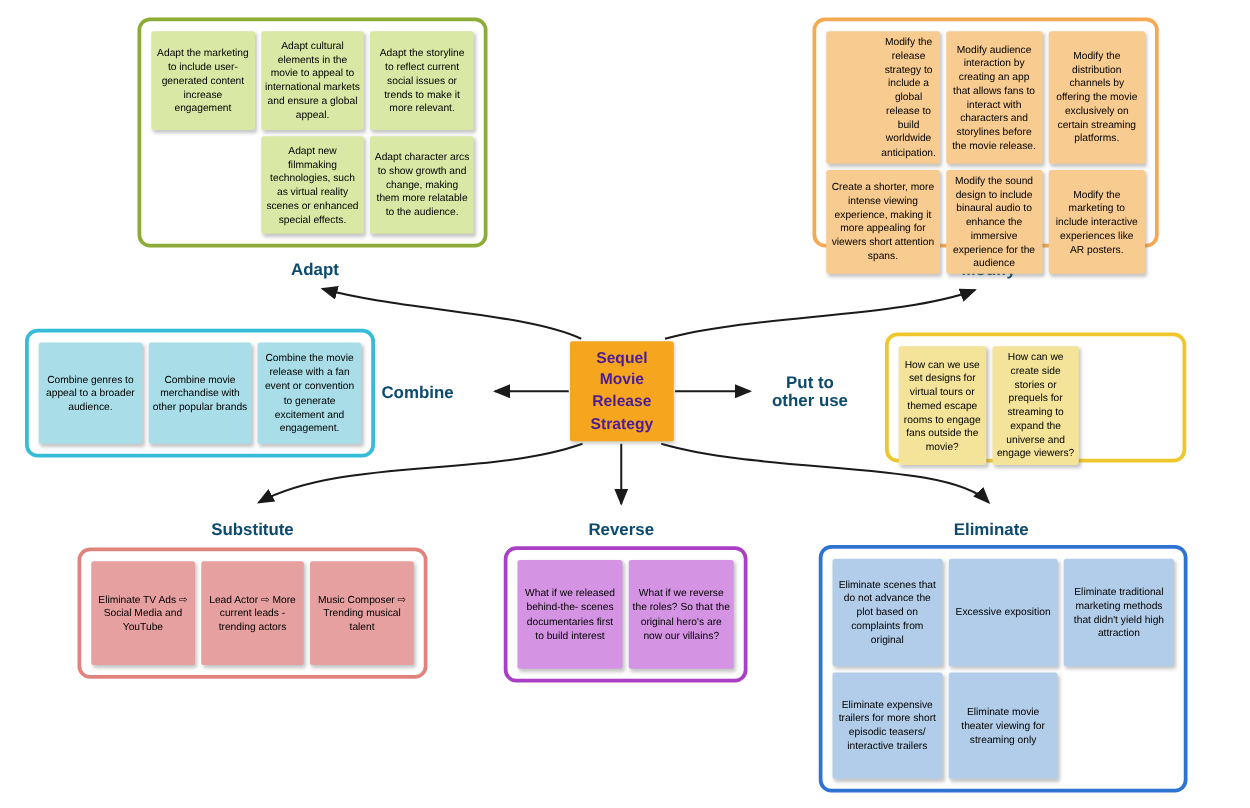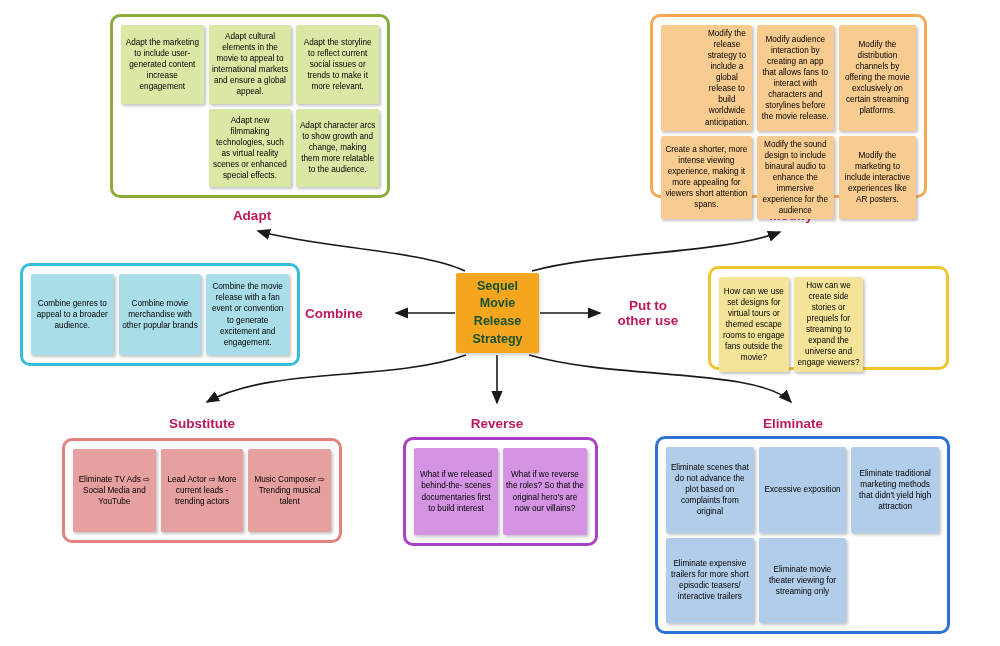--- a/index.html
+++ b/index.html
@@ -14,27 +14,27 @@
     display:grid;grid-template-columns:repeat(3,1fr);grid-auto-rows:1fr;
     gap:5px;padding:8px;box-sizing:border-box;
   }
   .note{
     border-radius:2px;display:flex;align-items:center;justify-content:center;
     text-align:center;font-size:8.2px;line-height:1.35;color:#000;padding:3px;
     box-shadow:1.5px 2px 3px rgba(110,110,110,.4);box-sizing:border-box;
   }
   .branch-label{
     position:absolute;transform:translateX(-50%);
-    font-size:13.5px;font-weight:700;color:#be185d;white-space:nowrap;
+    font-size:13.5px;font-weight:700;color:#0c4a6e;white-space:nowrap;
   }
   .central{
     position:absolute;left:456px;top:273px;width:83px;height:80px;
     background:#F6A51F;border-radius:2px;
     display:flex;flex-direction:column;align-items:center;justify-content:center;
-    font-weight:700;font-size:12.5px;line-height:1.42;color:#14532d;text-align:center;
+    font-weight:700;font-size:12.5px;line-height:1.42;color:#4c1d95;text-align:center;
     box-shadow:1px 2px 3px rgba(120,120,120,.35);
   }
   
   .g-adapt{left:110px;top:14px;width:280px;height:184px;}
   .g-adapt .note:nth-child(4){grid-column:2;}
   .g-modify{left:650px;top:14px;width:277px;height:184px;}
   .g-combine{left:20px;top:263px;width:280px;height:103px;}
   .g-putto{left:708px;top:266px;width:241px;height:104px;}
   .g-substitute{left:62px;top:438px;width:280px;height:105px;}
   .g-reverse{left:403px;top:437px;width:195px;height:109px;grid-template-columns:repeat(2,1fr);}

